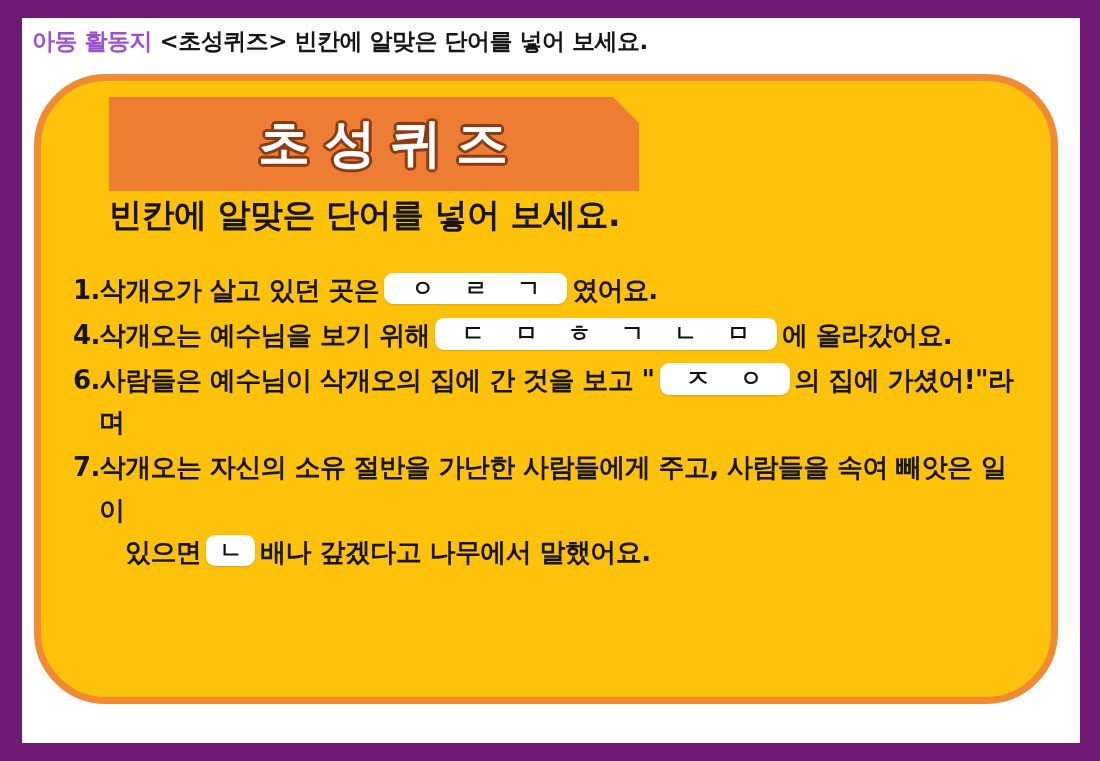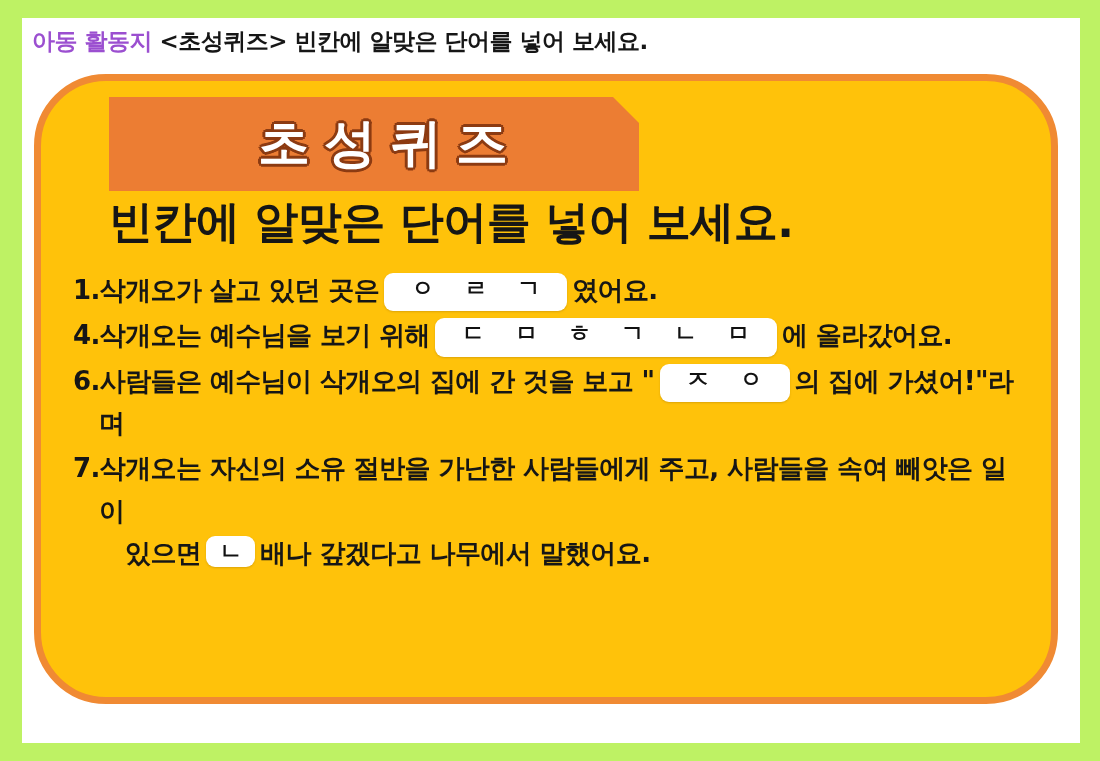--- a/index.html
+++ b/index.html
@@ -8,21 +8,21 @@
     width: 1100px;
     height: 761px;
     overflow: hidden;
     font-family: "DejaVu Sans", "Liberation Sans", sans-serif;
   }
 
   #page {
     position: relative;
     width: 1100px;
     height: 761px;
-    background: #bef264;
+    background: #701a75;
     padding: 18px 20px 18px 22px;
   }
 
   #sheet {
     position: relative;
     width: 100%;
     height: 100%;
     background: #ffffff;
     overflow: hidden;
   }
@@ -84,21 +84,21 @@
       -2px  2px 0 #8c3b12,  2px  2px 0 #8c3b12,
        0   -3px 0 #8c3b12,  0    3px 0 #8c3b12,
       -3px  0   0 #8c3b12,  3px  0   0 #8c3b12;
   }
 
   
   #subtitle {
     position: absolute;
     left: 68px;
     top: 112px;
-    font-size: 44px;
+    font-size: 33px;
     font-weight: bold;
     color: #161616;
     letter-spacing: -0.5px;
   }
 
   
   #quiz-list {
     position: absolute;
     left: 32px;
     top: 188px;
@@ -117,21 +117,21 @@
     margin-bottom: 3px;
   }
   .quiz-item .num { display: inline; }
   .quiz-item .seg { display: inline; }
 
   
   .blank {
     display: inline-block;
     background: #ffffff;
     border-radius: 9px;
-    padding: 2px 16px 10px 16px;
+    padding: 2px 16px 3px 16px;
     margin: 0 5px;
     vertical-align: 3px;
     line-height: 1.15;
     font-size: 23px;
     letter-spacing: 11px;
     text-indent: 11px;
     color: #111111;
     font-weight: bold;
     box-shadow: 0 1px 2px rgba(120, 80, 0, 0.25);
   }

